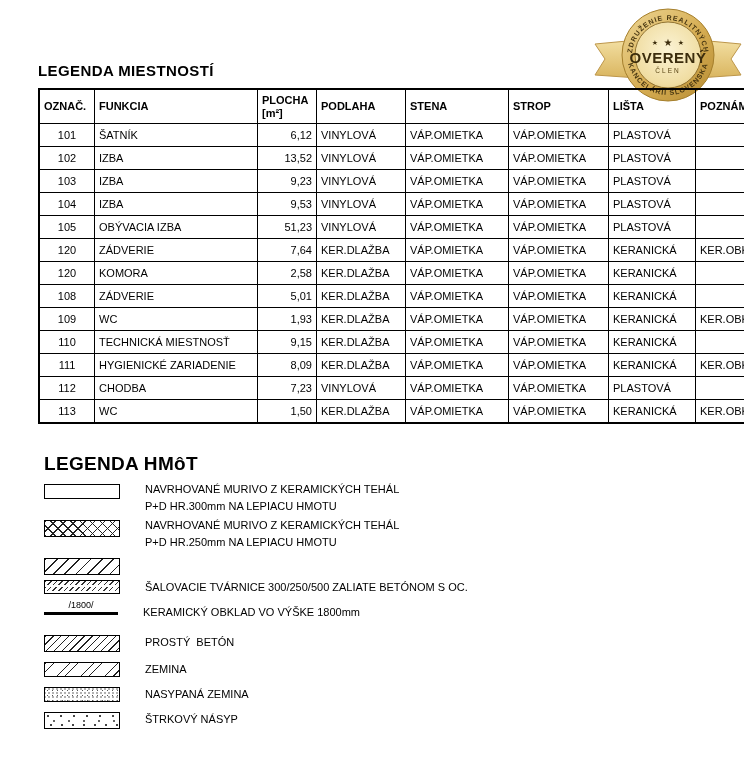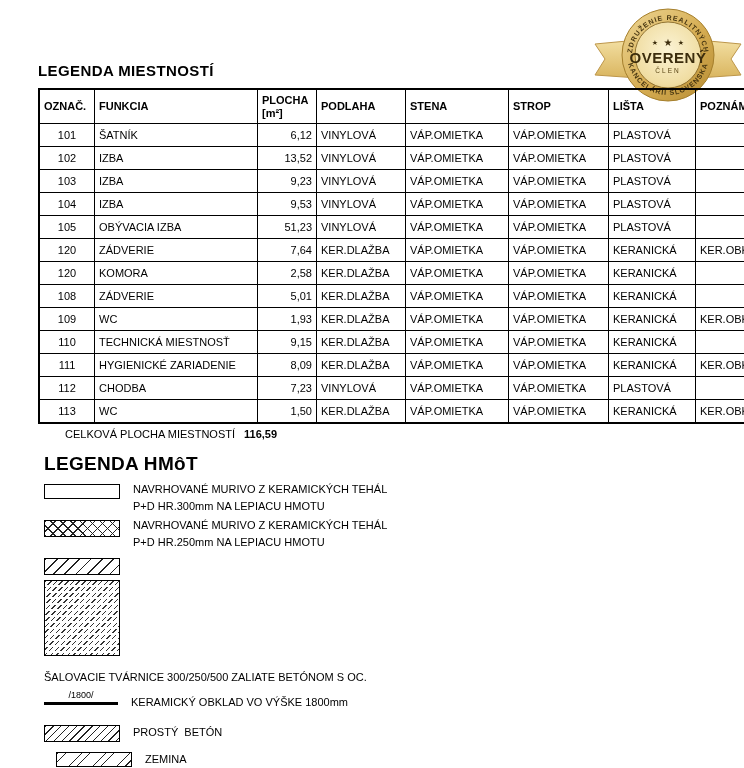--- a/index.html
+++ b/index.html
@@ -21,21 +21,21 @@
   td.col2{text-align:right;padding-right:6px;}
   th.col2{text-align:center;}
   .col3{width:80px;}.col4{width:94px;}.col5{width:91px;}.col6{width:78px;}.col7{width:79px;}
   .total-row{display:flex;align-items:baseline;margin-top:4px;font-size:11px;}
   .total-label{width:197px;text-align:right;}
   .total-value{font-weight:bold;margin-left:9px;}
 
   
   .materials-section{position:absolute;left:44px;top:453px;width:670px;}
   .materials-title{font-size:19px;font-weight:bold;letter-spacing:.3px;margin:0 0 8px 0;}
-  .mat-item{display:flex;align-items:flex-start;gap:13px;}
+  .mat-item{display:flex;align-items:flex-start;gap:25px;}
   .mat-text{font-size:11px;line-height:17px;white-space:pre;padding-top:0px;}
   .swatch{width:74px;flex:0 0 74px;height:14px;border:1.5px solid #000;background-color:#fff;margin-top:1px;}
   .plain{height:13px;}
   .crosshatch{height:15px;background-image:
       repeating-linear-gradient(135deg,#222 0 1px,transparent 1px 7px),
       repeating-linear-gradient(45deg,#222 0 1px,transparent 1px 7px);}
   .diagonal{height:15px;background-image:
       repeating-linear-gradient(135deg,#222 0 1.2px,transparent 1.2px 8px);}
   .dense-dash{height:12px;background-image:
       repeating-linear-gradient(180deg,transparent 0 4px,#fff 4px 6px),
@@ -53,24 +53,24 @@
       radial-gradient(circle at 9px 8px,#666 1px,transparent 1.4px),
       radial-gradient(circle at 6px 12px,#444 .8px,transparent 1.2px);
       background-size:13px 15px,15px 13px,11px 14px;}
   .height-line{border:none;height:18px;margin-top:-4px;}
   .hl-label{font-size:9px;text-align:center;line-height:11px;}
   .hl-line{height:3px;background:#000;margin-top:1px;}
   
   .mat-item:nth-child(1){margin-bottom:4px;}
   .mat-item:nth-child(2){margin-bottom:6px;}
   .mat-item:nth-child(3){margin-bottom:4px;}
-  .mat-item:nth-child(4){margin-bottom:8px;flex-direction:column;}
+  .mat-item:nth-child(4){margin-bottom:8px;}
   .mat-item:nth-child(5){margin-bottom:13px;}
   .mat-item:nth-child(6){margin-bottom:9px;}
-  .mat-item:nth-child(7){margin-bottom:8px;margin-left:12px;}
+  .mat-item:nth-child(7){margin-bottom:8px;}
   .mat-item:nth-child(8){margin-bottom:8px;}
   .two-line .mat-text{margin-top:-2px;}
 
   
   .badge{position:absolute;left:592px;top:4px;width:152px;height:102px;}
 </style>
 </head>
 <body>
 
 <div class="page">
@@ -258,24 +258,20 @@
             <td class="col1">WC</td>
             <td class="col2">1,50</td>
             <td class="col3">KER.DLAŽBA</td>
             <td class="col4">VÁP.OMIETKA</td>
             <td class="col5">VÁP.OMIETKA</td>
             <td class="col6">KERANICKÁ</td>
             <td class="col7">KER.OBKLAD</td>
           </tr>
         </tbody>
     </table>
-    <div class="total-row">
-      <span class="total-label">CELKOVÁ PLOCHA MIESTNOSTÍ</span>
-      <span class="total-value">116,59</span>
-    </div>
   </div>
 
   <div class="materials-section">
     <h1 class="materials-title">LEGENDA HMôT</h1>
     <div>
         <div class="mat-item two-line">
           <div class="swatch plain"></div>
           <div class="mat-text"><div>NAVRHOVANÉ MURIVO Z KERAMICKÝCH TEHÁL</div><div>P+D HR.300mm NA LEPIACU HMOTU</div></div>
         </div>
         <div class="mat-item two-line">

